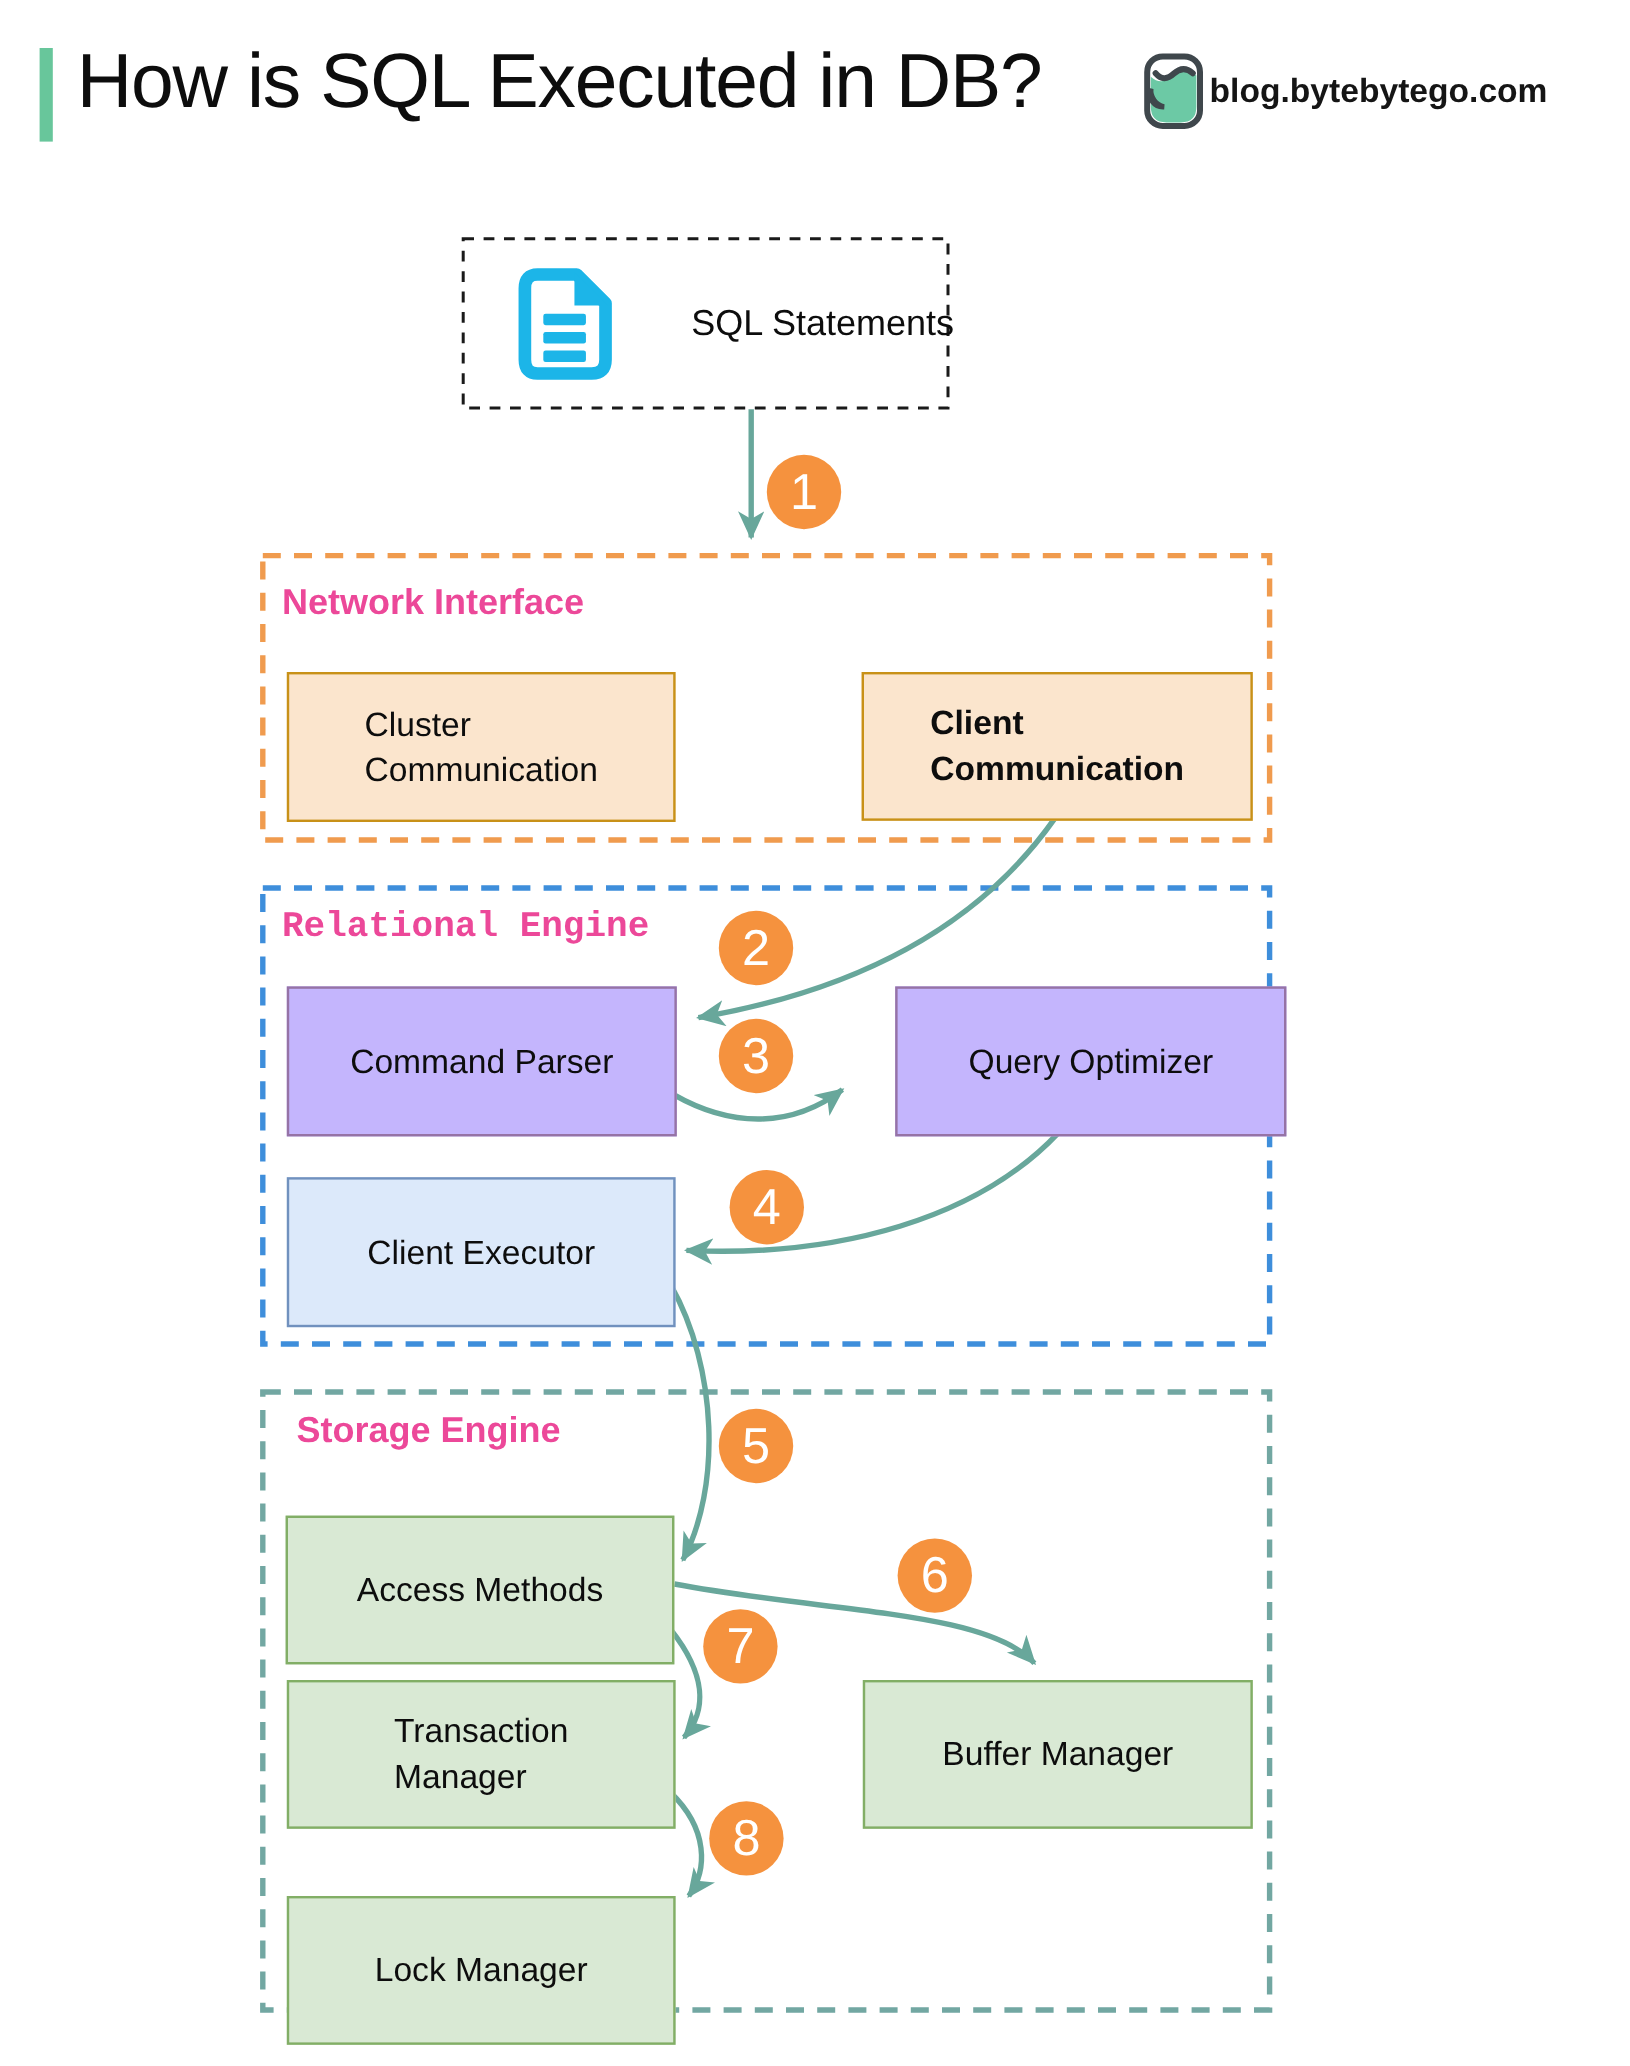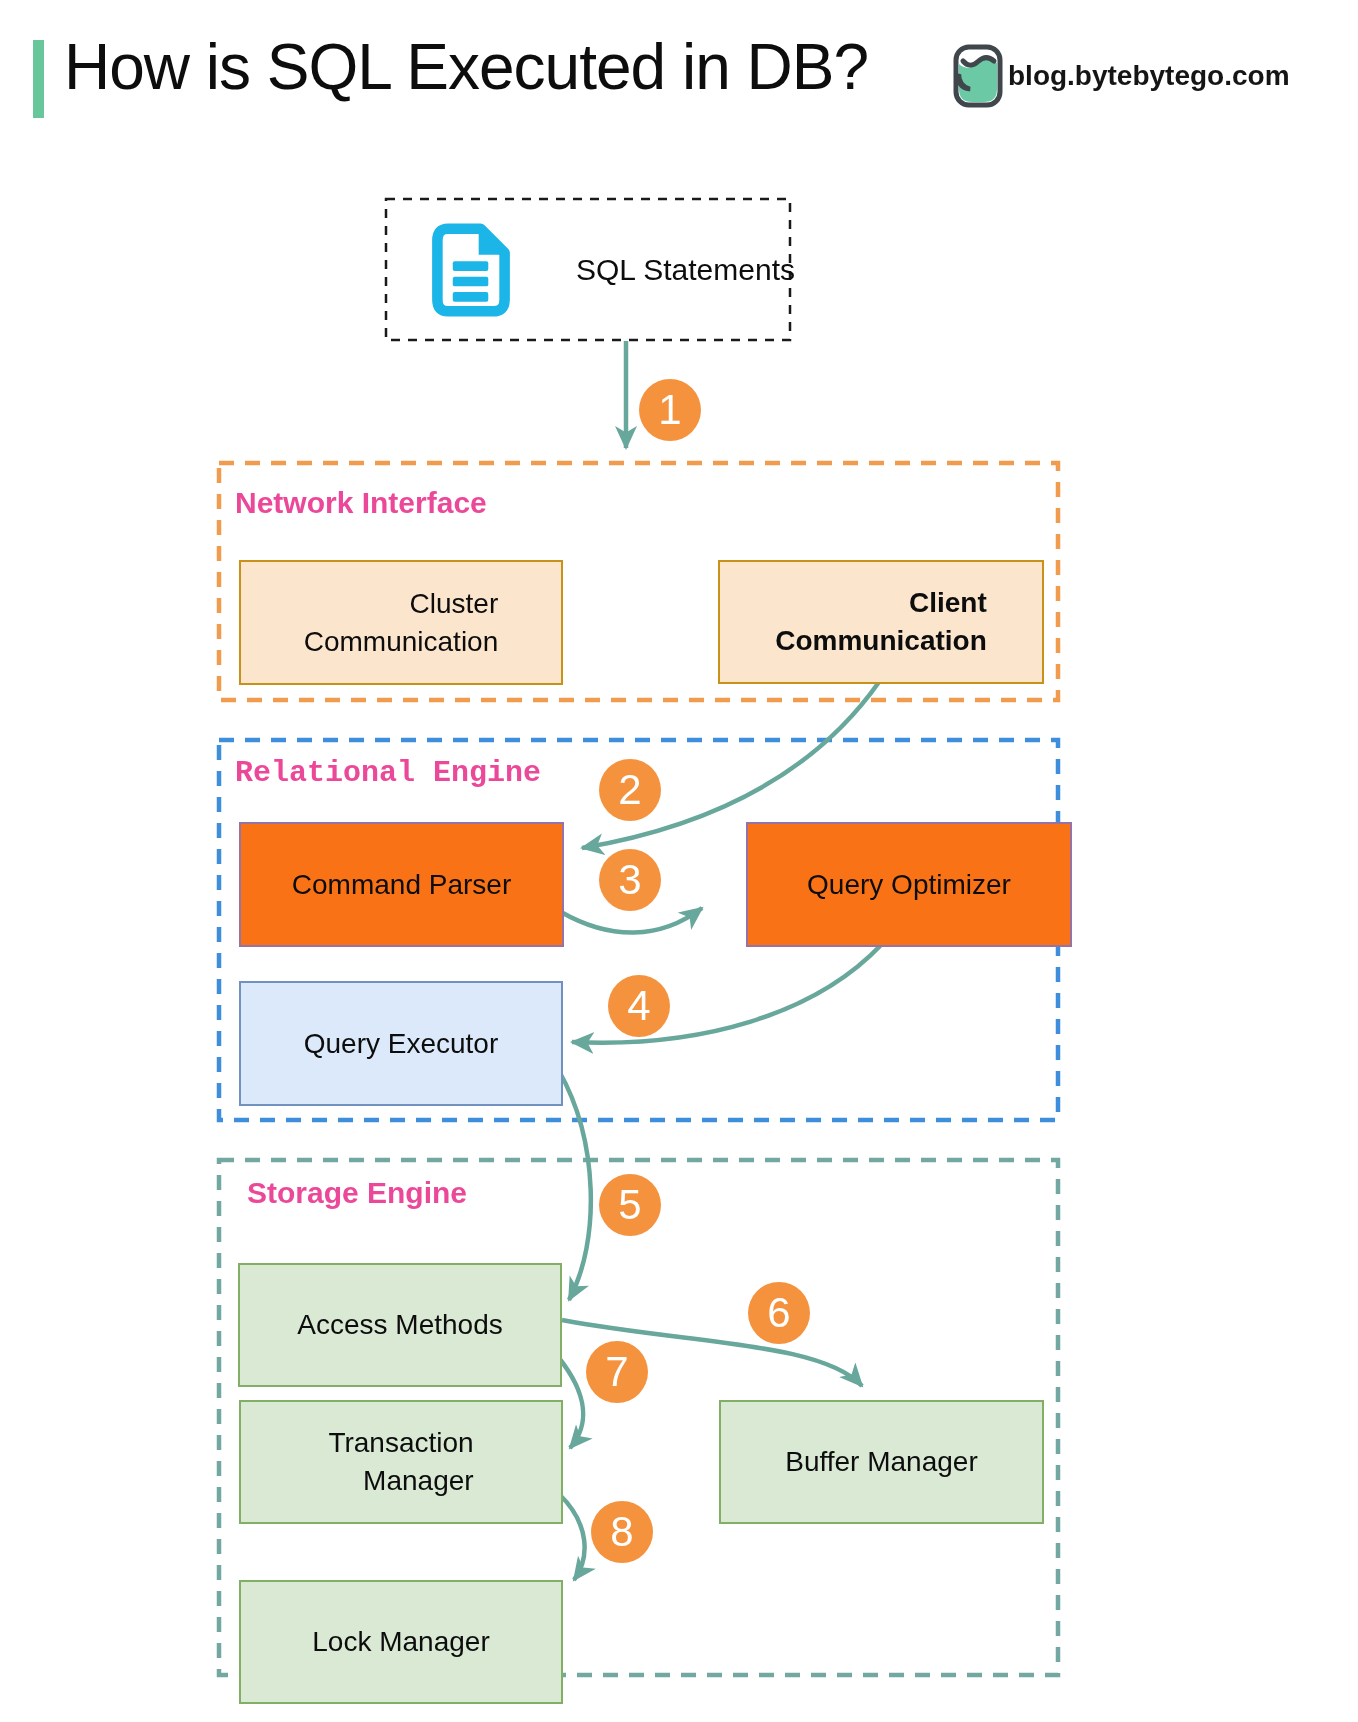--- a/index.html
+++ b/index.html
@@ -19,25 +19,25 @@
   #sql-box{left:386px;top:199px;width:404px;height:141px;display:flex;align-items:center;}
   #sql-doc-icon{width:98px;height:96px;margin-left:36px;flex:0 0 auto;}
   #sql-label{font-size:30px;margin-left:56px;color:#0d0d0d;white-space:nowrap;}
   
   .section-title{font-size:30px;font-weight:700;color:#ec4899;white-space:nowrap;}
   #title-network{left:235px;top:486px;}
   #title-relational{left:235px;top:756px;font-family:Liberation Mono, monospace;}
   #title-storage{left:235px;top:1176px;margin-left:12px;}
   
   .node{
-    display:flex;align-items:center;justify-content:center;text-align:right;
+    display:flex;align-items:center;justify-content:center;text-align:left;
     font-size:28px;line-height:1.35;border:2px solid;white-space:pre-line;color:#0d0d0d;
   }
   .peach{background:#FBE5CD;border-color:#C89118;}
-  .purple{background:#f97316;border-color:#9673A6;}
+  .purple{background:#c4b5fd;border-color:#9673A6;}
   .blue{background:#DCE9FA;border-color:#7191BE;}
   .green{background:#D9E9D4;border-color:#82AE66;}
   #node-cluster{left:239px;top:560px;width:320px;height:121px;}
   #node-client{left:718px;top:560px;width:322px;height:120px;font-weight:bold;}
   #node-parser{left:239px;top:822px;width:321px;height:121px;}
   #node-optimizer{left:718px;top:822px;width:322px;height:121px;margin-left:28px;}
   #node-executor{left:239px;top:981px;width:320px;height:121px;}
   #node-access{left:238px;top:1263px;width:320px;height:120px;}
   #node-transaction{left:239px;top:1400px;width:320px;height:120px;}
   #node-lock{left:239px;top:1540px;width:320px;height:120px;margin-top:40px;}
@@ -110,21 +110,21 @@
   <div id="title-relational" class="abs section-title">Relational Engine</div>
   <div id="title-storage" class="abs section-title">Storage Engine</div>
 
   <div id="node-cluster" class="abs node peach">Cluster
 Communication</div>
   <div id="node-client" class="abs node peach">Client
 Communication</div>
 
   <div id="node-parser" class="abs node purple">Command Parser</div>
   <div id="node-optimizer" class="abs node purple">Query Optimizer</div>
-  <div id="node-executor" class="abs node blue">Query Executor</div>
+  <div id="node-executor" class="abs node blue">Client Executor</div>
 
   <div id="node-access" class="abs node green">Access Methods</div>
   <div id="node-transaction" class="abs node green">Transaction
 Manager</div>
   <div id="node-lock" class="abs node green">Lock Manager</div>
   <div id="node-buffer" class="abs node green">Buffer Manager</div>
 
   <div id="step-1" class="abs step">1</div>
   <div id="step-2" class="abs step">2</div>
   <div id="step-3" class="abs step">3</div>

